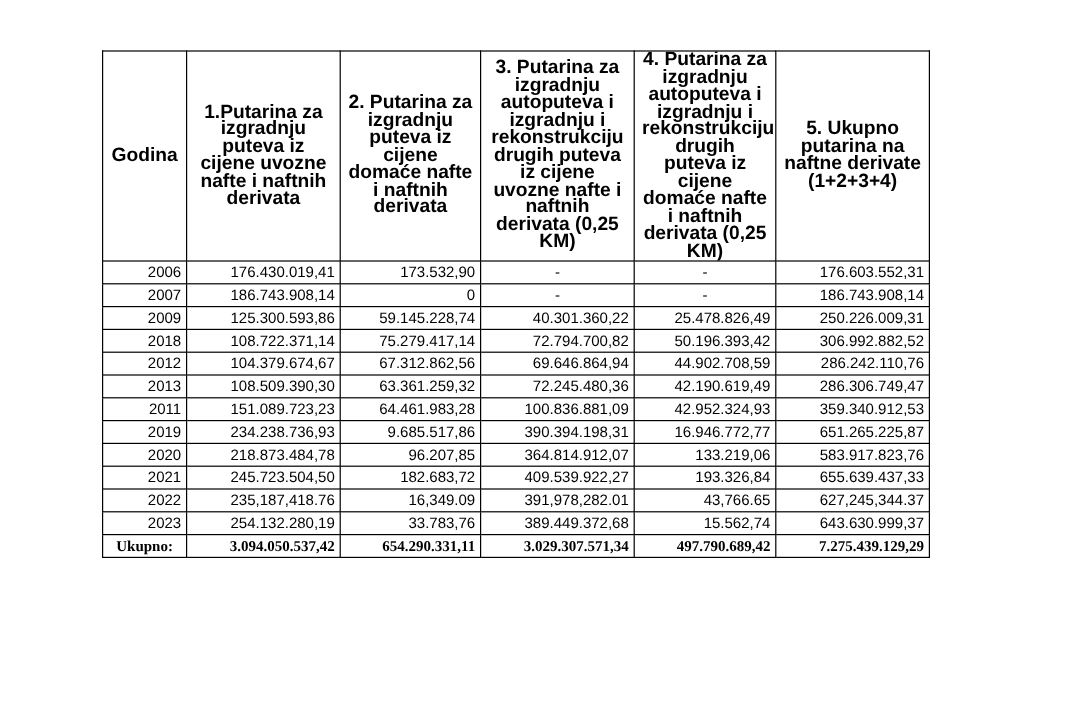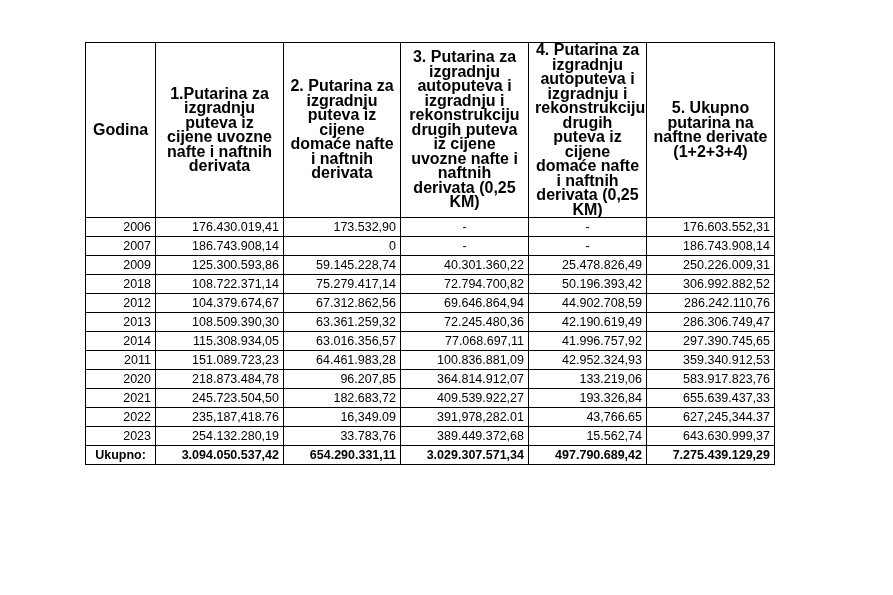--- a/index.html
+++ b/index.html
@@ -58,20 +58,21 @@
   }
   table.toll tbody td.dash {
     text-align: center;
   }
   table.toll tfoot td {
     height: 18px;
     font-weight: bold;
     text-align: right;
     font-size: 12.5px;
     vertical-align: middle;
+    font-family: Liberation Serif, serif;
   }
   table.toll tfoot td.label {
     text-align: center;
   }
 </style>
 </head>
 <body>
 
 <table class="toll">
   <colgroup>
@@ -135,34 +136,34 @@
       </tr>
       <tr>
         <td class="year">2013</td>
         <td>108.509.390,30</td>
         <td>63.361.259,32</td>
         <td>72.245.480,36</td>
         <td>42.190.619,49</td>
         <td>286.306.749,47</td>
       </tr>
       <tr>
-        <td class="year">2014</td>
-        <td>115.308.934,05</td>
-        <td>63.016.356,57</td>
-        <td>77.068.697,11</td>
-        <td>41.996.757,92</td>
-        <td>297.390.745,65</td>
-      </tr>
-      <tr>
         <td class="year">2011</td>
         <td>151.089.723,23</td>
         <td>64.461.983,28</td>
         <td>100.836.881,09</td>
         <td>42.952.324,93</td>
         <td>359.340.912,53</td>
+      </tr>
+      <tr>
+        <td class="year">2019</td>
+        <td>234.238.736,93</td>
+        <td>9.685.517,86</td>
+        <td>390.394.198,31</td>
+        <td>16.946.772,77</td>
+        <td>651.265.225,87</td>
       </tr>
       <tr>
         <td class="year">2020</td>
         <td>218.873.484,78</td>
         <td>96.207,85</td>
         <td>364.814.912,07</td>
         <td>133.219,06</td>
         <td>583.917.823,76</td>
       </tr>
       <tr>

